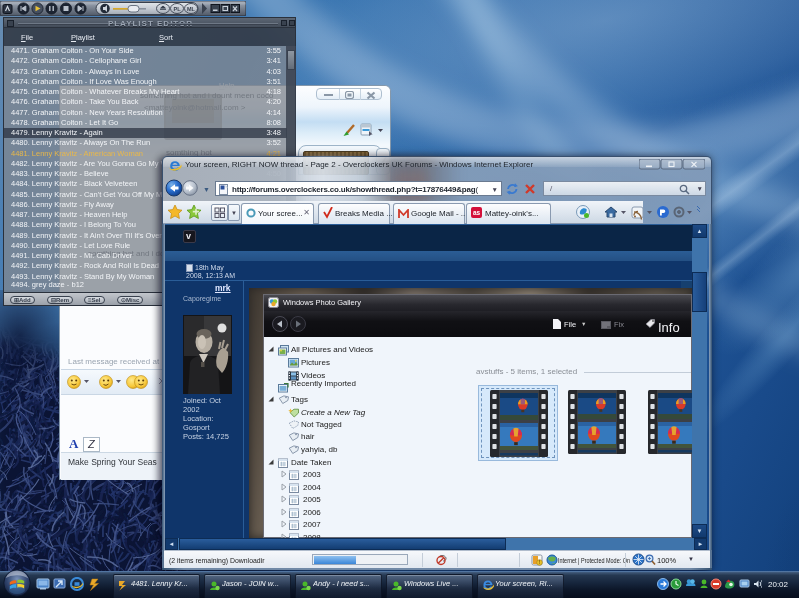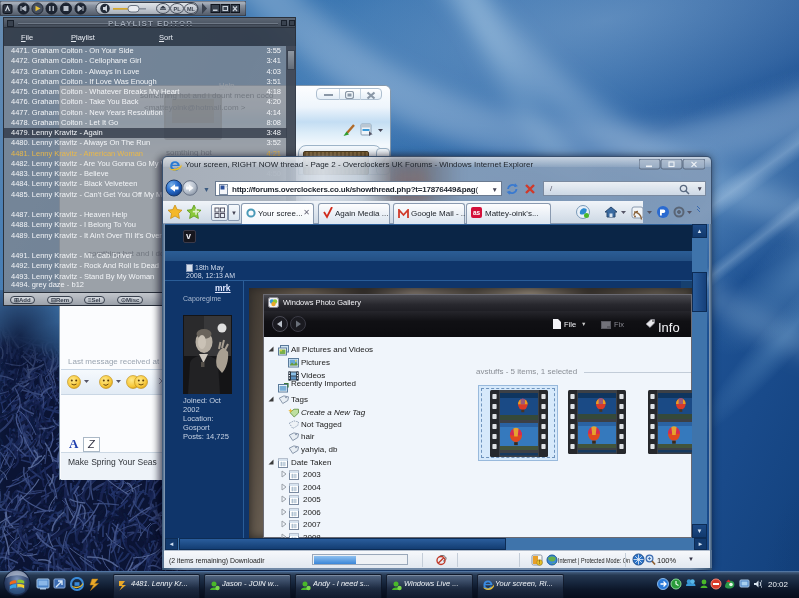--- a/index.html
+++ b/index.html
@@ -1788,21 +1788,21 @@
         <svg width="10" height="10" style="position:absolute;left:4px;top:4px;">
             <circle cx="5" cy="5" r="3.6" fill="none" stroke="#4a9ab8" stroke-width="2"></circle>
           </svg>
         <span style="left:16px;">Your scree...</span>
         <span class="abs" style="right:3px;top:4px;font-size:8px;color:#667;">✕</span>
       </div>
       <div class="tab" style="left:155px;width:72px;">
         <svg width="10" height="12" style="position:absolute;left:4px;top:3px;">
             <path d="M1 5 L4 10 L9 0" stroke="#d02a1a" stroke-width="1.8" fill="none"></path>
           </svg>
-        <span style="left:16px;">Again Media ...</span>
+        <span style="left:16px;">Breaks Media ...</span>
       </div>
       <div class="tab" style="left:230px;width:72px;">
         <svg width="11" height="9" style="position:absolute;left:4px;top:5px;">
             <path d="M1 9 L1 1 L5.5 6 L10 1 L10 9" stroke="#d03a2a" stroke-width="1.8" fill="none"></path>
           </svg>
         <span style="left:17px;">Google Mail - ...</span>
       </div>
       <div class="tab" style="left:303px;width:85px;">
         <span class="abs" style="left:4px;top:3px;width:11px;height:11px;background:#d4103a;border-radius:2px;color:#fff;font-size:6.5px;font-weight:bold;text-align:center;line-height:11px;">as</span>
         <span style="left:18px;">Mattey-oink's...</span>
@@ -2321,31 +2321,39 @@
           <span class="tm">4:50</span>
         </div>
       <div class="plrow" style="top:133.25px;">
           <span class="tt">4484. Lenny Kravitz - Black Velveteen</span>
           <span class="tm">4:44</span>
         </div>
       <div class="plrow" style="top:143.5px;">
           <span class="tt">4485. Lenny Kravitz - Can't Get You Off My Mind</span>
           <span class="tm">4:33</span>
         </div>
+      <div class="plrow" style="top:153.75px;">
+          <span class="tt">4486. Lenny Kravitz - Fly Away</span>
+          <span class="tm">3:41</span>
+        </div>
       <div class="plrow" style="top:164.0px;">
           <span class="tt">4487. Lenny Kravitz - Heaven Help</span>
           <span class="tm">3:10</span>
         </div>
       <div class="plrow" style="top:174.25px;">
           <span class="tt">4488. Lenny Kravitz - I Belong To You</span>
           <span class="tm">4:17</span>
         </div>
       <div class="plrow" style="top:184.5px;">
           <span class="tt">4489. Lenny Kravitz - It Ain't Over Til It's Over</span>
           <span class="tm">3:52</span>
+        </div>
+      <div class="plrow" style="top:194.75px;">
+          <span class="tt">4490. Lenny Kravitz - Let Love Rule</span>
+          <span class="tm">5:42</span>
         </div>
       <div class="plrow" style="top:205.0px;">
           <span class="tt">4491. Lenny Kravitz - Mr. Cab Driver</span>
           <span class="tm">3:50</span>
         </div>
       <div class="plrow" style="top:215.25px;">
           <span class="tt">4492. Lenny Kravitz - Rock And Roll Is Dead</span>
           <span class="tm">3:24</span>
         </div>
       <div class="plrow" style="top:225.5px;">

